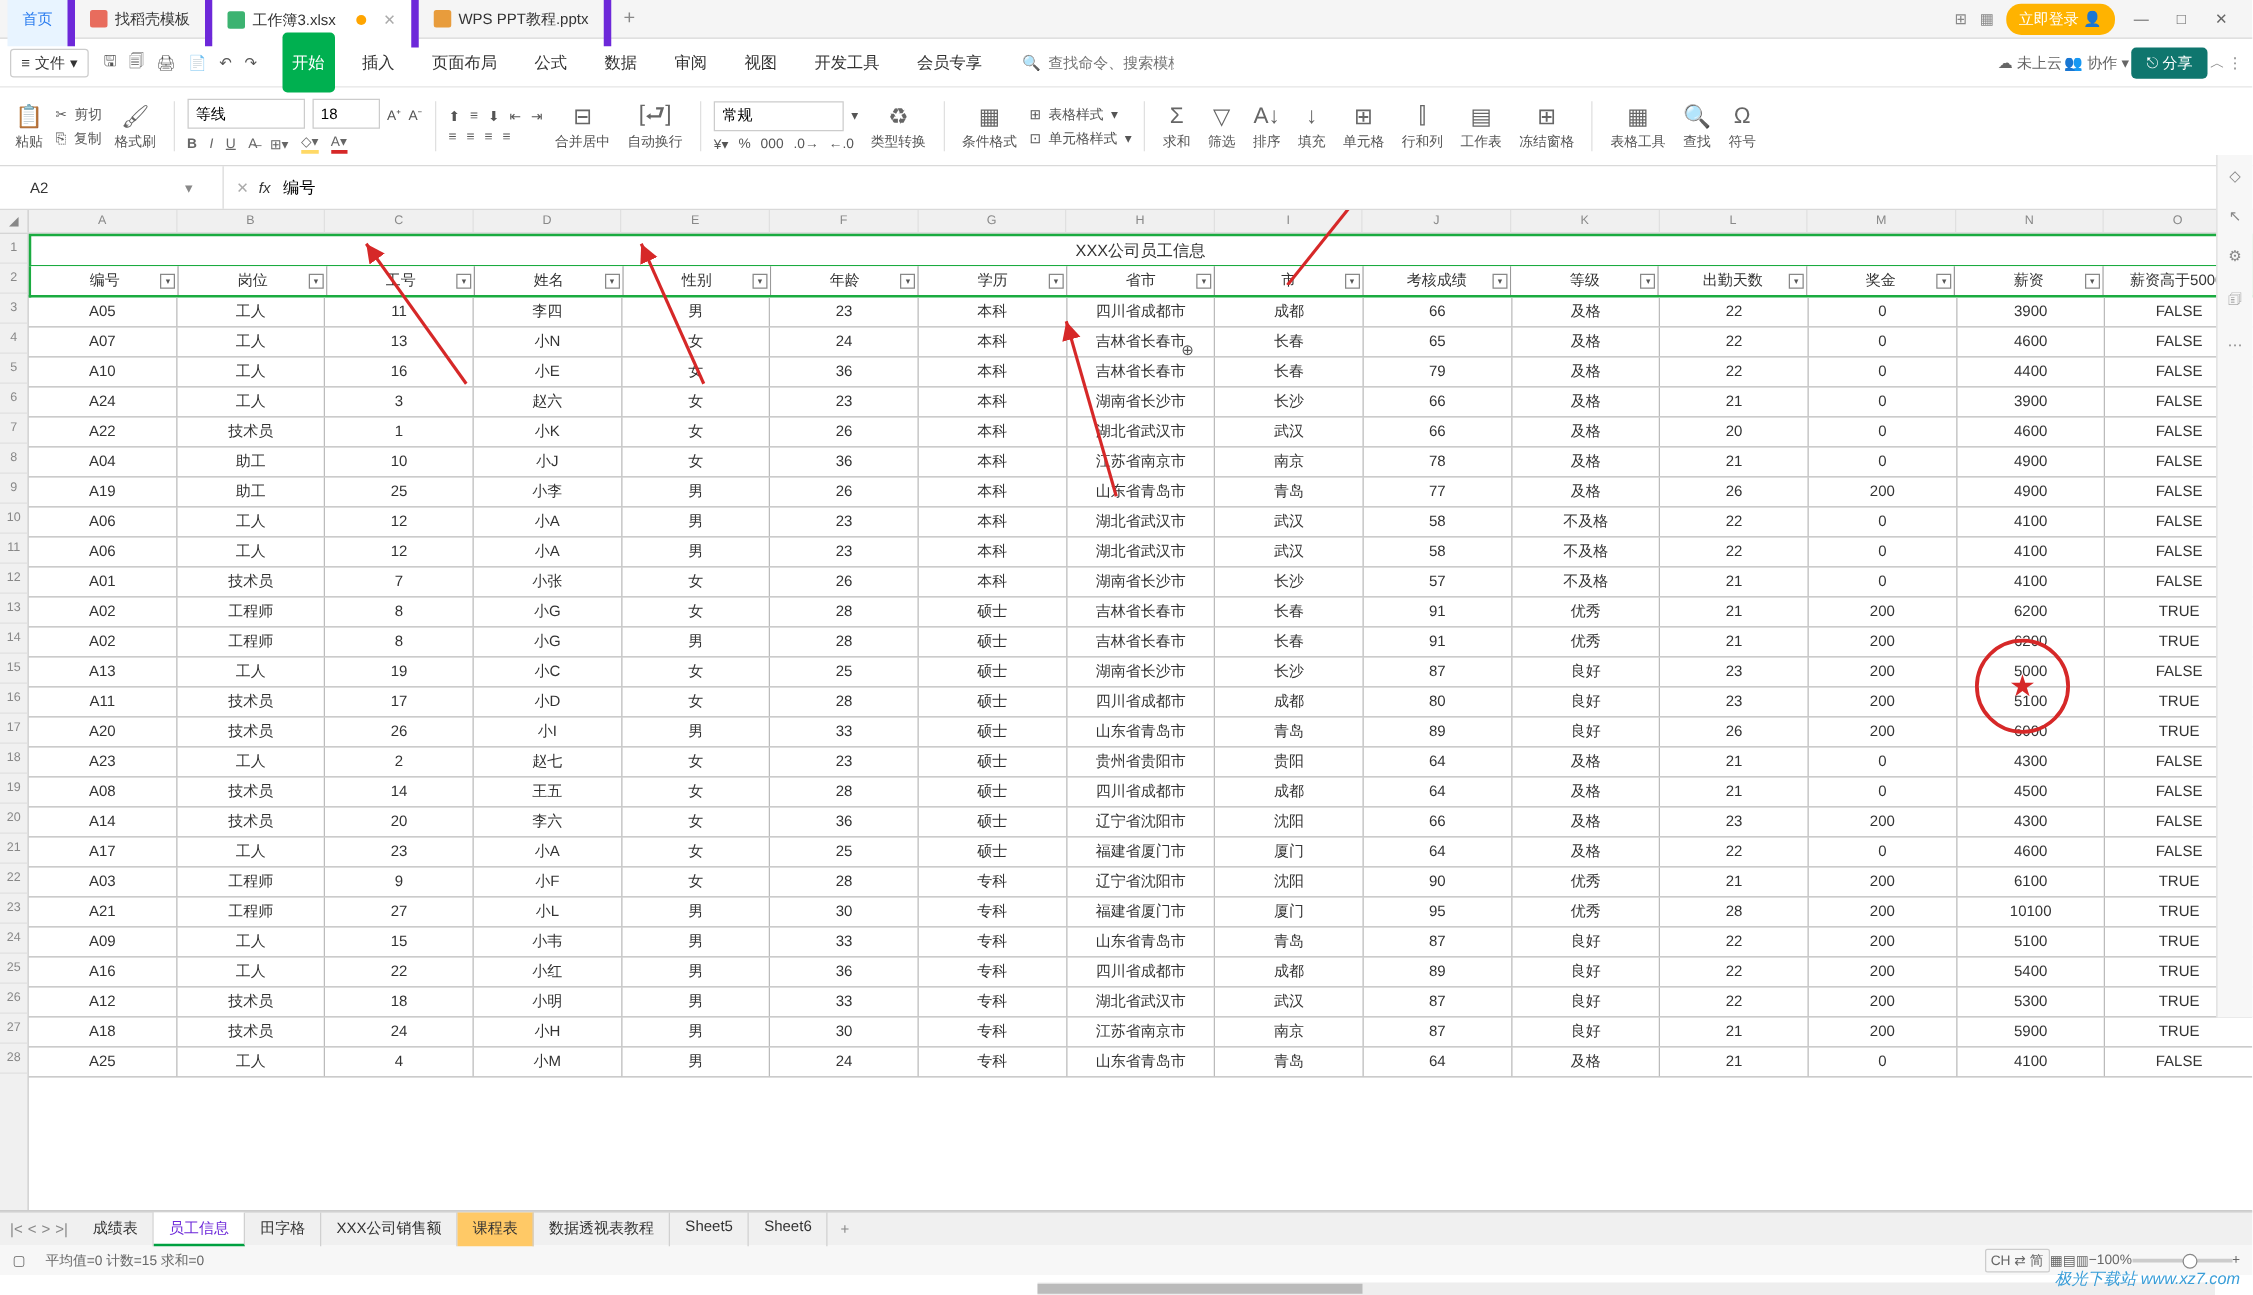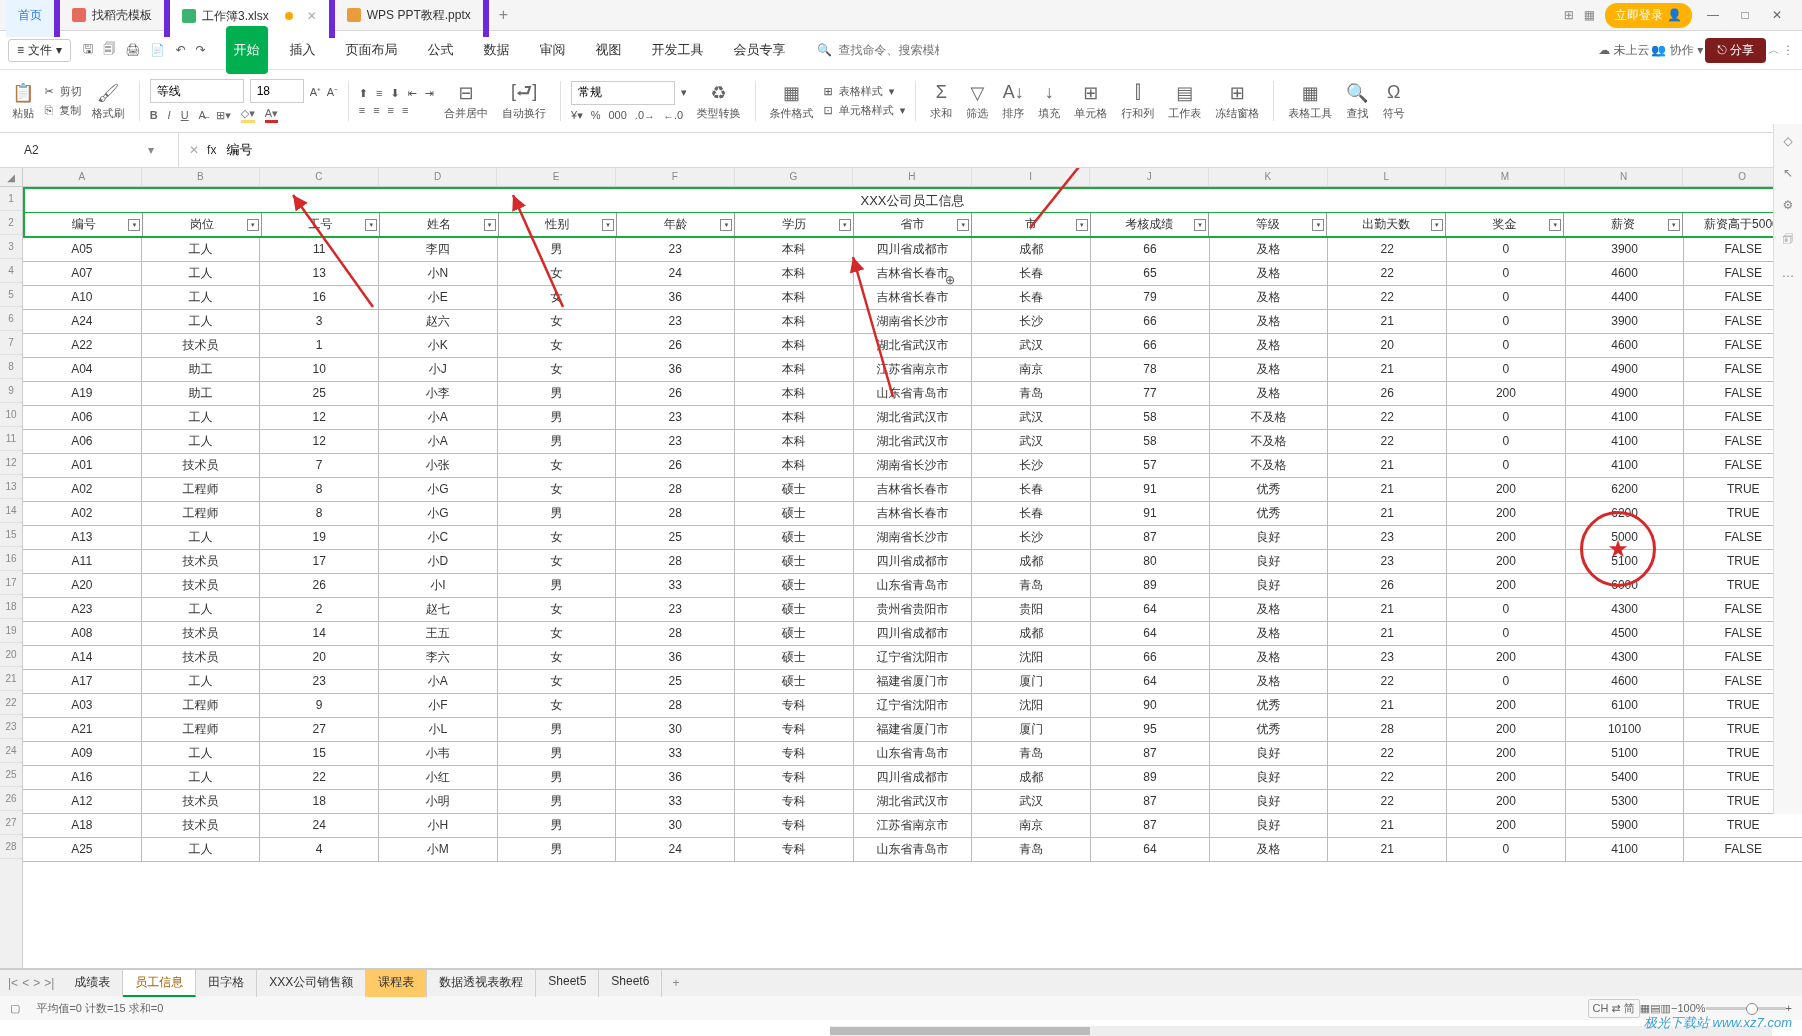--- a/index.html
+++ b/index.html
@@ -18,21 +18,21 @@
 .winbtn{width:22px;text-align:center;color:#666}
 .menubar{height:30px;display:flex;align-items:center;padding:4px 8px;border-bottom:1px solid #e5e5e5;gap:4px}
 .menu-file{display:flex;align-items:center;gap:4px;padding:2px 8px;border:1px solid #ccc;border-radius:3px;font-size:12px}
 .qat{display:flex;align-items:center;gap:10px;margin-left:8px;color:#555}
 .menus{display:flex;align-items:center;gap:14px;margin-left:16px;font-size:13px}
 .menu-item{padding:15px 8px;cursor:pointer}
 .menu-item.active{background:#00b050;color:#fff;border-radius:4px}
 .menubar-right{margin-left:auto;display:flex;align-items:center;gap:2px;color:#666}
 .search-cmd{display:flex;align-items:center;gap:4px;color:#bbb}
 .search-cmd input{border:none;outline:none;width:100px;font-size:12px}
-.share-btn{background:#7f1d1d;color:#fff;padding:4px 12px;border-radius:4px}
+.share-btn{background:#0f766e;color:#fff;padding:4px 12px;border-radius:4px}
 .ribbon{height:58px;display:flex;align-items:center;padding:2px 8px;border-bottom:1px solid #d9d9d9;gap:6px;font-size:11px;color:#555}
 .rgrp{display:flex;flex-direction:column;align-items:center;gap:2px;padding:0 4px}
 .rgrp .ico{font-size:18px;color:#666;height:22px;display:flex;align-items:center}
 .rgrp .lbl{white-space:nowrap}
 .sep{width:1px;height:40px;background:#e0e0e0;margin:0 4px}
 .rcol{display:flex;flex-direction:column;gap:4px}
 .rrow{display:flex;align-items:center;gap:6px}
 .fontbox{border:1px solid #ccc;padding:2px 6px;width:80px;height:18px;font-size:12px}
 .cellref{height:34px;display:flex;align-items:center;border-bottom:1px solid #d9d9d9}
 .namebox{width:130px;padding:0 24px;border-right:1px solid #d9d9d9;height:100%;display:flex;align-items:center;justify-content:space-between}
@@ -51,21 +51,21 @@
 .hdrrow .hc{flex:1;border-right:1px solid #999;display:flex;align-items:center;justify-content:center;gap:2px;font-size:12px;background:#fff;position:relative}
 .hdrrow .hc:last-child{border-right:none}
 .drop{width:10px;height:10px;border:1px solid #888;display:inline-flex;align-items:center;justify-content:center;font-size:7px;color:#555;position:absolute;right:2px}
 .drow{display:flex;height:23px;border-bottom:1px solid #bbb}
 .drow .dc{flex:1;border-right:1px solid #bbb;text-align:center;line-height:23px;font-size:12px;overflow:hidden;white-space:nowrap}
 .drow .dc:last-child{border-right:none}
 .drow:nth-child(even) .dc{}
 .sheettabs{height:26px;display:flex;align-items:center;background:#f0f0f0;border-top:1px solid #ccc;font-size:12px}
 .navbtns{display:flex;gap:4px;padding:0 8px;color:#888}
 .stab{padding:4px 12px;border-right:1px solid #d0d0d0;cursor:pointer}
-.stab.active{color:#a16207;border-bottom:2px solid #00a040;background:#fff}
+.stab.active{color:#6d28d9;border-bottom:2px solid #00a040;background:#fff}
 .stab.highlight{background:#ffc966}
 .addsheet{padding:0 10px;color:#888}
 .statusbar{height:24px;display:flex;align-items:center;padding:0 10px;font-size:11px;color:#666;gap:16px;background:#f7f7f7}
 .statusbar .right{margin-left:auto;display:flex;align-items:center;}
 .ime{border:1px solid #ccc;padding:1px 4px;border-radius:2px}
 .zoomslider{width:80px;height:3px;background:#ccc;position:relative}
 .zoomslider::after{content:"";position:absolute;left:50%;top:-4px;width:10px;height:10px;background:#fff;border:1px solid #888;border-radius:50%}
 .stamp{position:absolute;width:70px;height:70px;border:3px solid #d62828;border-radius:50%;right:146px;top:324px;display:flex;align-items:center;justify-content:center;color:#d62828}
 .stamp::before{content:"★";font-size:24px;color:#d62828}
 .sidepanel{position:absolute;right:0;top:124px;width:28px;height:680px;background:#f7f7f7;border-left:1px solid #ddd;display:flex;flex-direction:column;align-items:center;gap:18px;padding-top:10px;color:#888}
@@ -265,21 +265,21 @@
     </div>
 </div>
 
 <div class="cellref">
   <div class="namebox">
       <span>A2</span>
       <span style="color:#888">▾</span>
     </div>
   <div class="fxbar">
     <span style="color:#aaa">✕</span>
-    <span style="">fx</span>
+    <span style="font-style:italic">fx</span>
     <input value="编号" style="">
   </div>
   <span style="padding:0 8px;color:#aaa">▾</span>
 </div>
 
 <div class="grid-wrap">
   <div class="colhdr" id="colhdr">
       <div class="rowhdr-spacer">◢</div>
       <div class="colcell">A</div>
       <div class="colcell">B</div>

